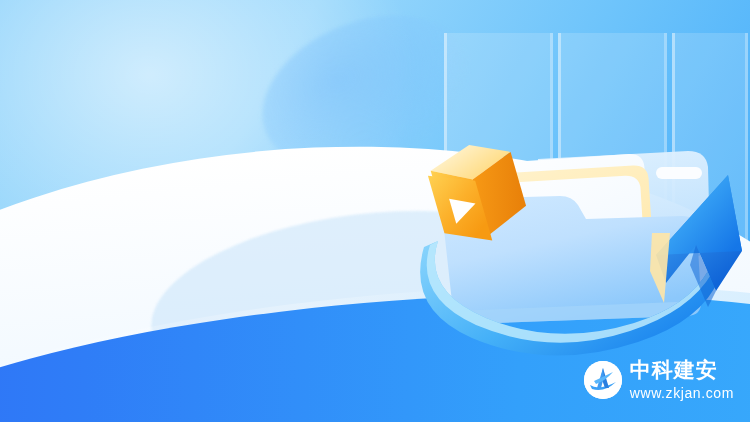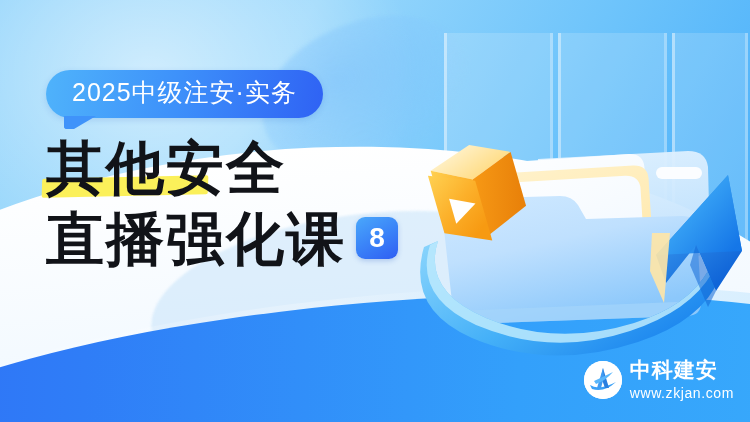--- a/index.html
+++ b/index.html
@@ -322,38 +322,20 @@
         <path d="M14 18 L58 4 L96 22 L52 38 Z" fill="url(#gCubeTop)"></path>
         <path d="M96 22 L96 78 L52 96 L52 38 Z" fill="url(#gCubeSide)"></path>
         <path d="M14 18 L52 38 L52 96 L14 76 Z" fill="url(#gCubeFront)"></path>
 
         <path d="M10 22 L54 40 L54 102 L10 82 Z" fill="url(#gCubeFront)"></path>
         <path d="M24 50 L48 62 L24 76 Z" fill="#ffffff"></path>
       </g>
     </svg>
   </div>
 
-  <div id="text-block">
-
-    <div id="tag-pill-wrap">
-      <div id="tag-pill">2025中级注安·实务</div>
-      <div id="tag-pill-tail"></div>
-    </div>
-
-    <div id="headline">
-      <div class="headline-line">
-        <span id="title-highlight"></span>
-        <span class="hl-text">其他安全</span>
-      </div>
-      <div class="headline-line">
-        <span class="hl-text">直播强化课</span><span id="episode-badge">8</span>
-      </div>
-    </div>
-
-  </div>
 
   <div id="brand-logo">
     <div id="brand-mark">
       <svg width="38" height="38" viewBox="0 0 38 38" xmlns="http://www.w3.org/2000/svg">
         <circle cx="19" cy="19" r="19" fill="#ffffff"></circle>
         <path d="M6 24 Q15 30 32 21 Q20 32 8 28 Z" fill="#3aa0f7"></path>
         <path d="M19 7 L25 27 L21 27 L17 16 Z" fill="#2a7fe0"></path>
         <path d="M19 7 L13 27 L17 27 L20 16 Z" fill="#3f9bf2"></path>
         <path d="M10 20 Q19 16 29 11 Q21 20 12 23 Z" fill="#59b6fb"></path>
       </svg>

